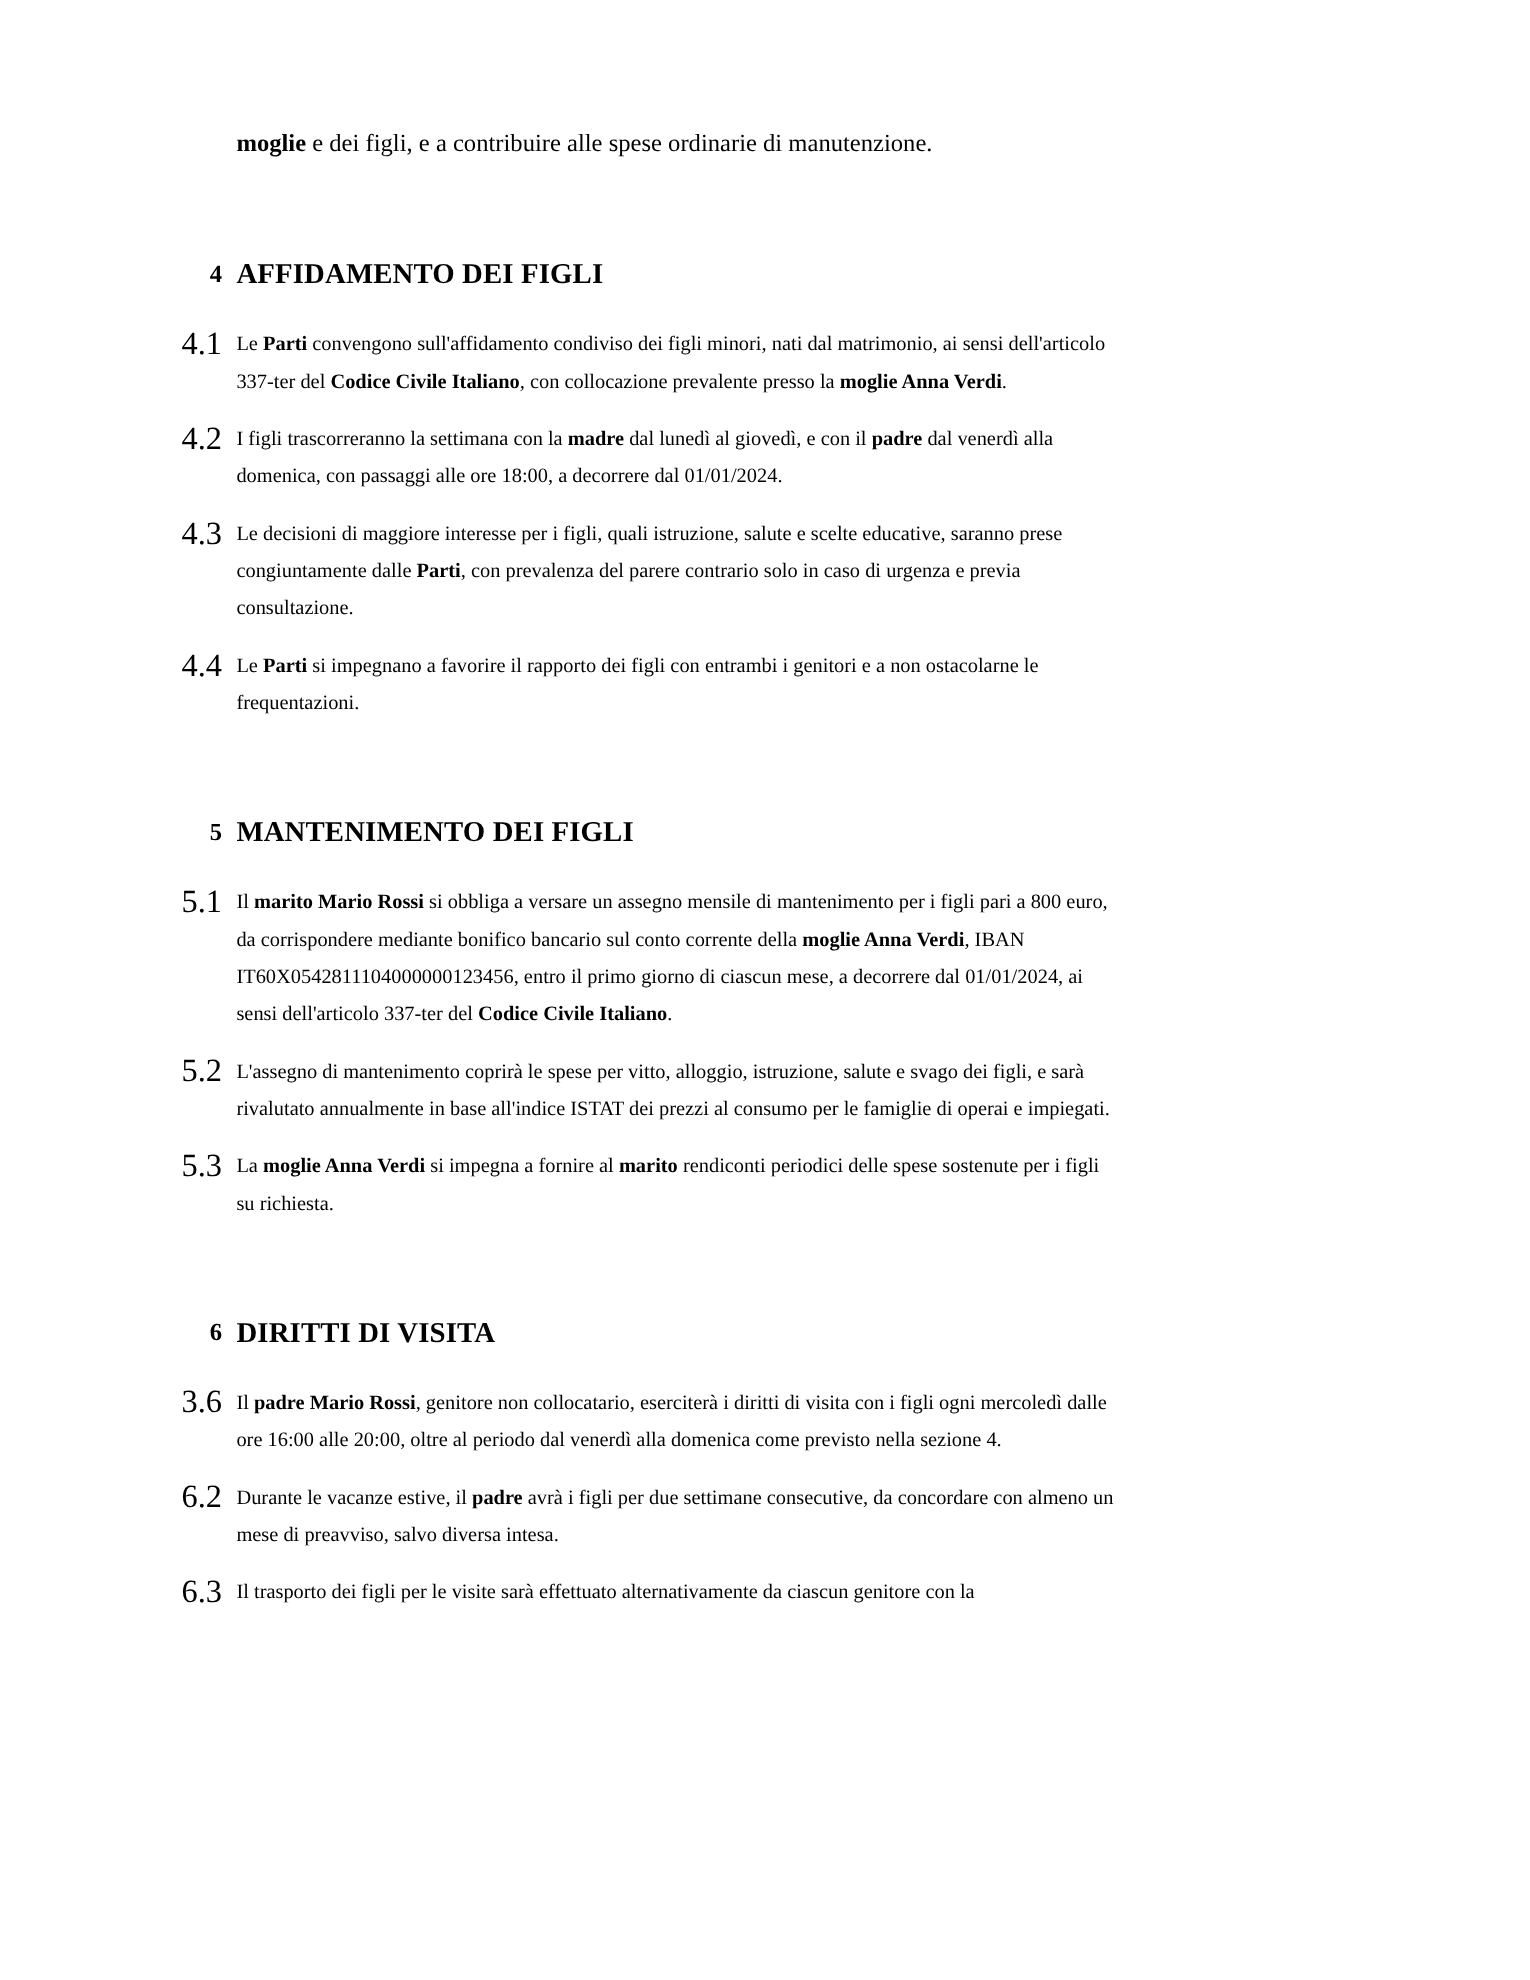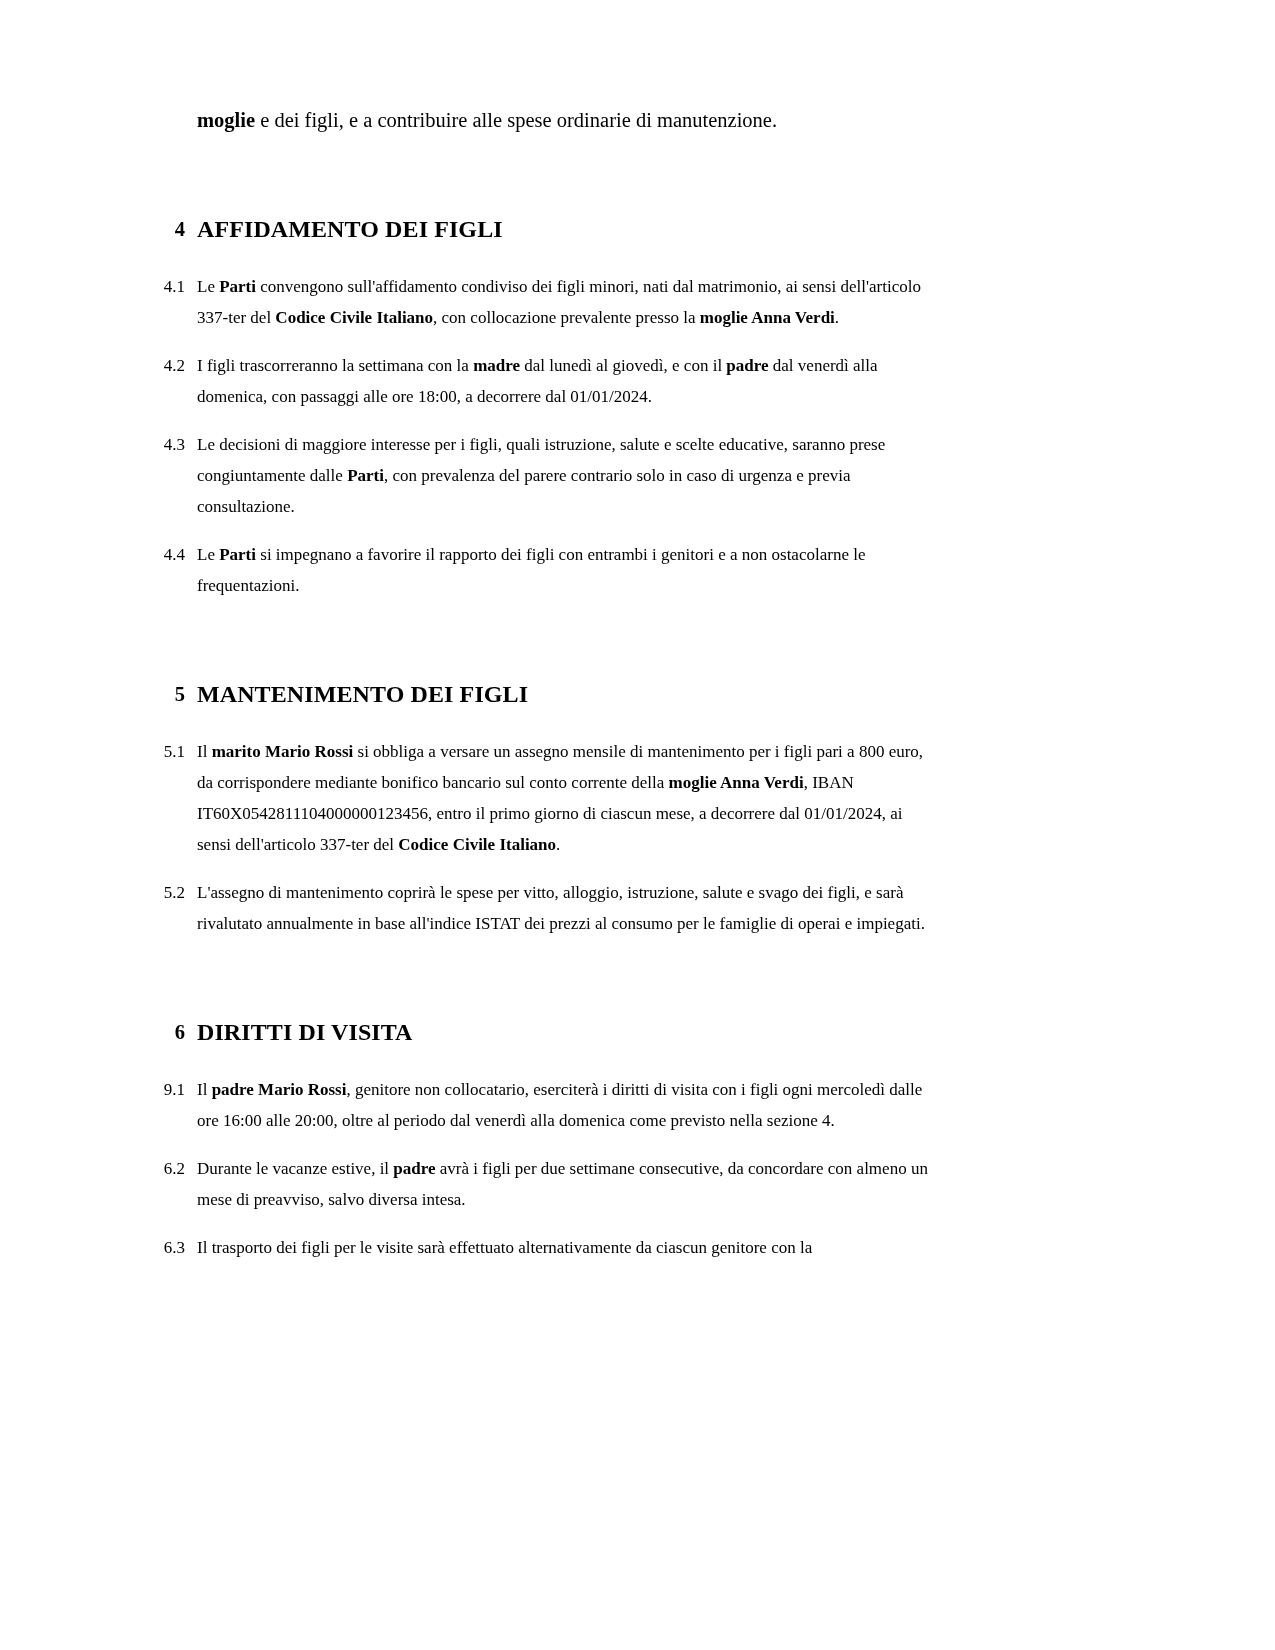--- a/index.html
+++ b/index.html
@@ -24,21 +24,21 @@
   .row {
     display: flex;
     align-items: flex-start;
   }
 
   .num {
     width: 57px;
     flex: 0 0 57px;
     text-align: right;
     padding-right: 12px;
-    font-size: 17px;
+    font-size: 27px;
     line-height: 31px;
   }
 
   .body-col {
     flex: 1 1 auto;
     max-width: 890px;
     font-size: 17px;
     line-height: 31px;
     text-align: left;
   }
@@ -108,26 +108,30 @@
         <div class="body-col">MANTENIMENTO DEI FIGLI</div>
       </div>
       <div class="row clause">
         <div class="num">5.1</div>
         <div class="body-col"><span>Il </span><b>marito Mario Rossi</b><span> si obbliga a versare un assegno mensile di mantenimento per i figli pari a 800 euro, da corrispondere mediante bonifico bancario sul conto corrente della </span><b>moglie Anna Verdi</b><span>, IBAN IT60X0542811104000000123456, entro il primo giorno di ciascun mese, a decorrere dal 01/01/2024, ai sensi dell'articolo 337-ter del </span><b>Codice Civile Italiano</b><span>.</span></div>
       </div>
       <div class="row clause">
         <div class="num">5.2</div>
         <div class="body-col"><span>L'assegno di mantenimento coprirà le spese per vitto, alloggio, istruzione, salute e svago dei figli, e sarà rivalutato annualmente in base all'indice ISTAT dei prezzi al consumo per le famiglie di operai e impiegati.</span></div>
       </div>
+      <div class="row clause">
+        <div class="num">5.3</div>
+        <div class="body-col"><span>La </span><b>moglie Anna Verdi</b><span> si impegna a fornire al </span><b>marito</b><span> rendiconti periodici delle spese sostenute per i figli su richiesta.</span></div>
+      </div>
       <div class="row section-head">
         <div class="num">6</div>
         <div class="body-col">DIRITTI DI VISITA</div>
       </div>
       <div class="row clause">
-        <div class="num">9.1</div>
+        <div class="num">3.6</div>
         <div class="body-col"><span>Il </span><b>padre Mario Rossi</b><span>, genitore non collocatario, eserciterà i diritti di visita con i figli ogni mercoledì dalle ore 16:00 alle 20:00, oltre al periodo dal venerdì alla domenica come previsto nella sezione 4.</span></div>
       </div>
       <div class="row clause">
         <div class="num">6.2</div>
         <div class="body-col"><span>Durante le vacanze estive, il </span><b>padre</b><span> avrà i figli per due settimane consecutive, da concordare con almeno un mese di preavviso, salvo diversa intesa.</span></div>
       </div>
       <div class="row clause">
         <div class="num">6.3</div>
         <div class="body-col"><span>Il trasporto dei figli per le visite sarà effettuato alternativamente da ciascun genitore con la</span></div>
       </div>

